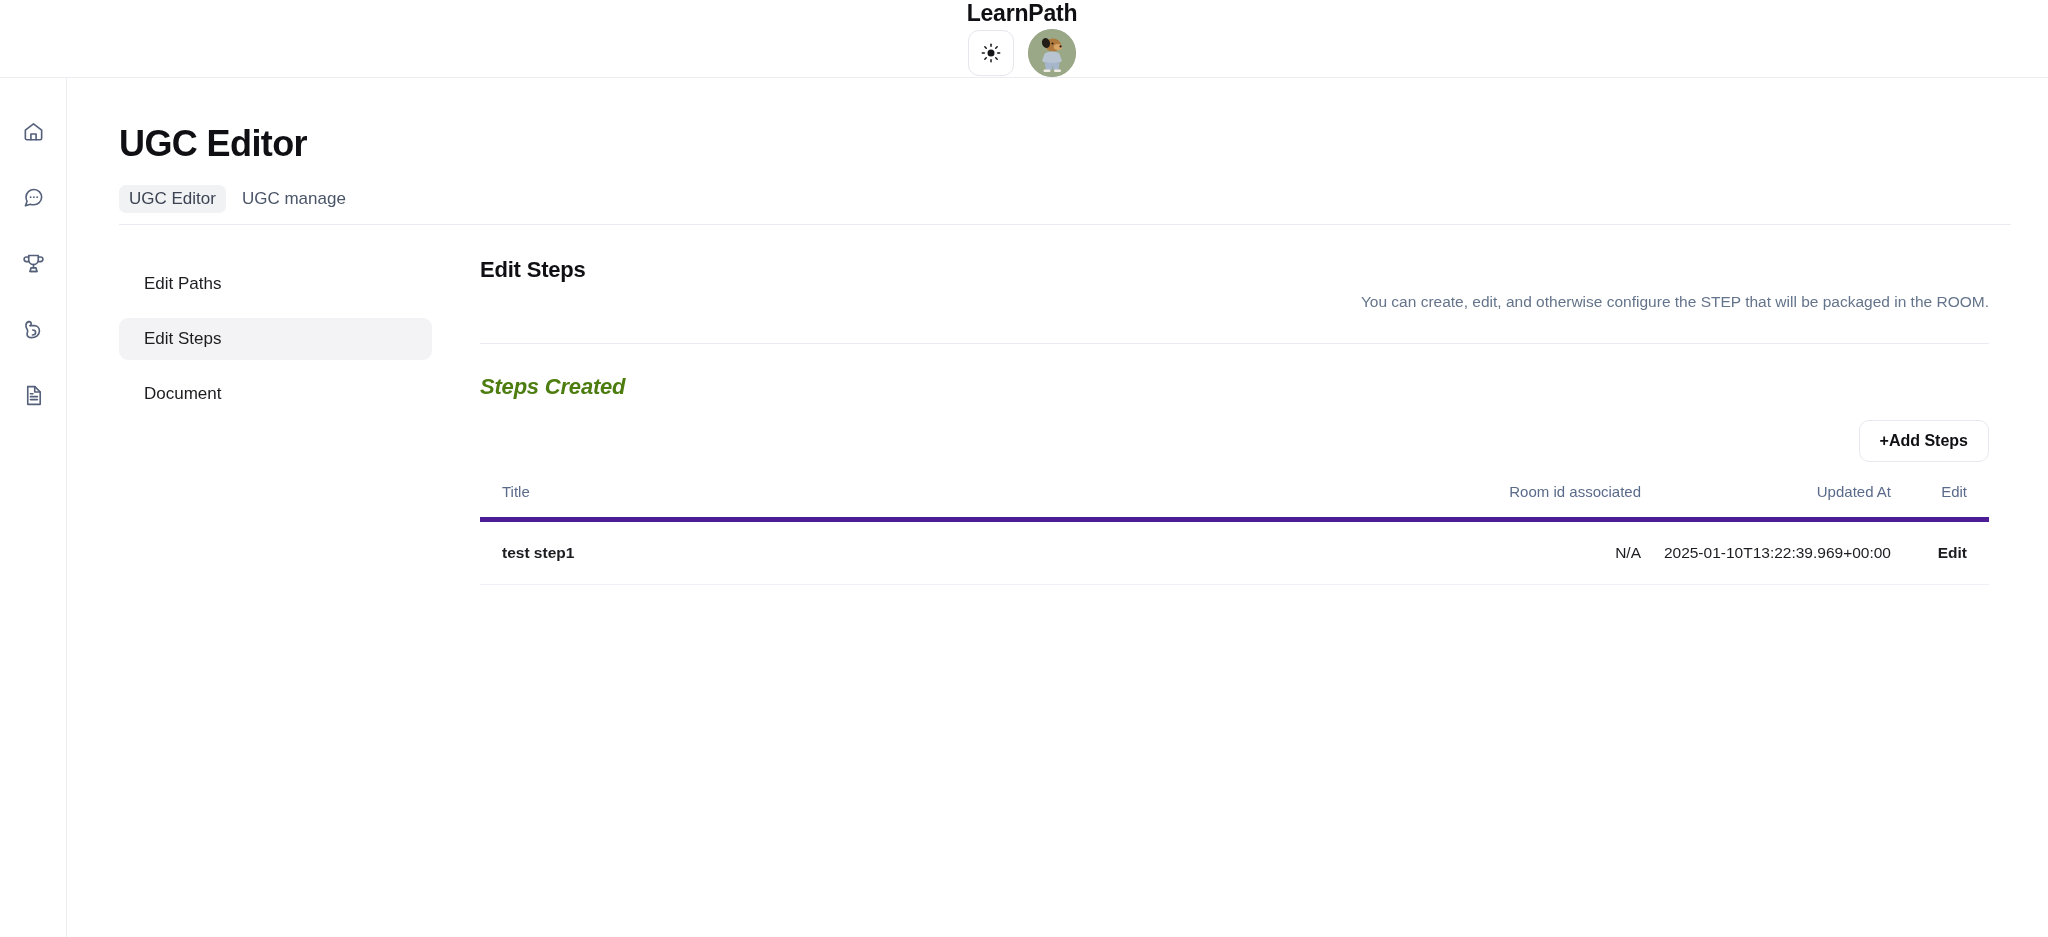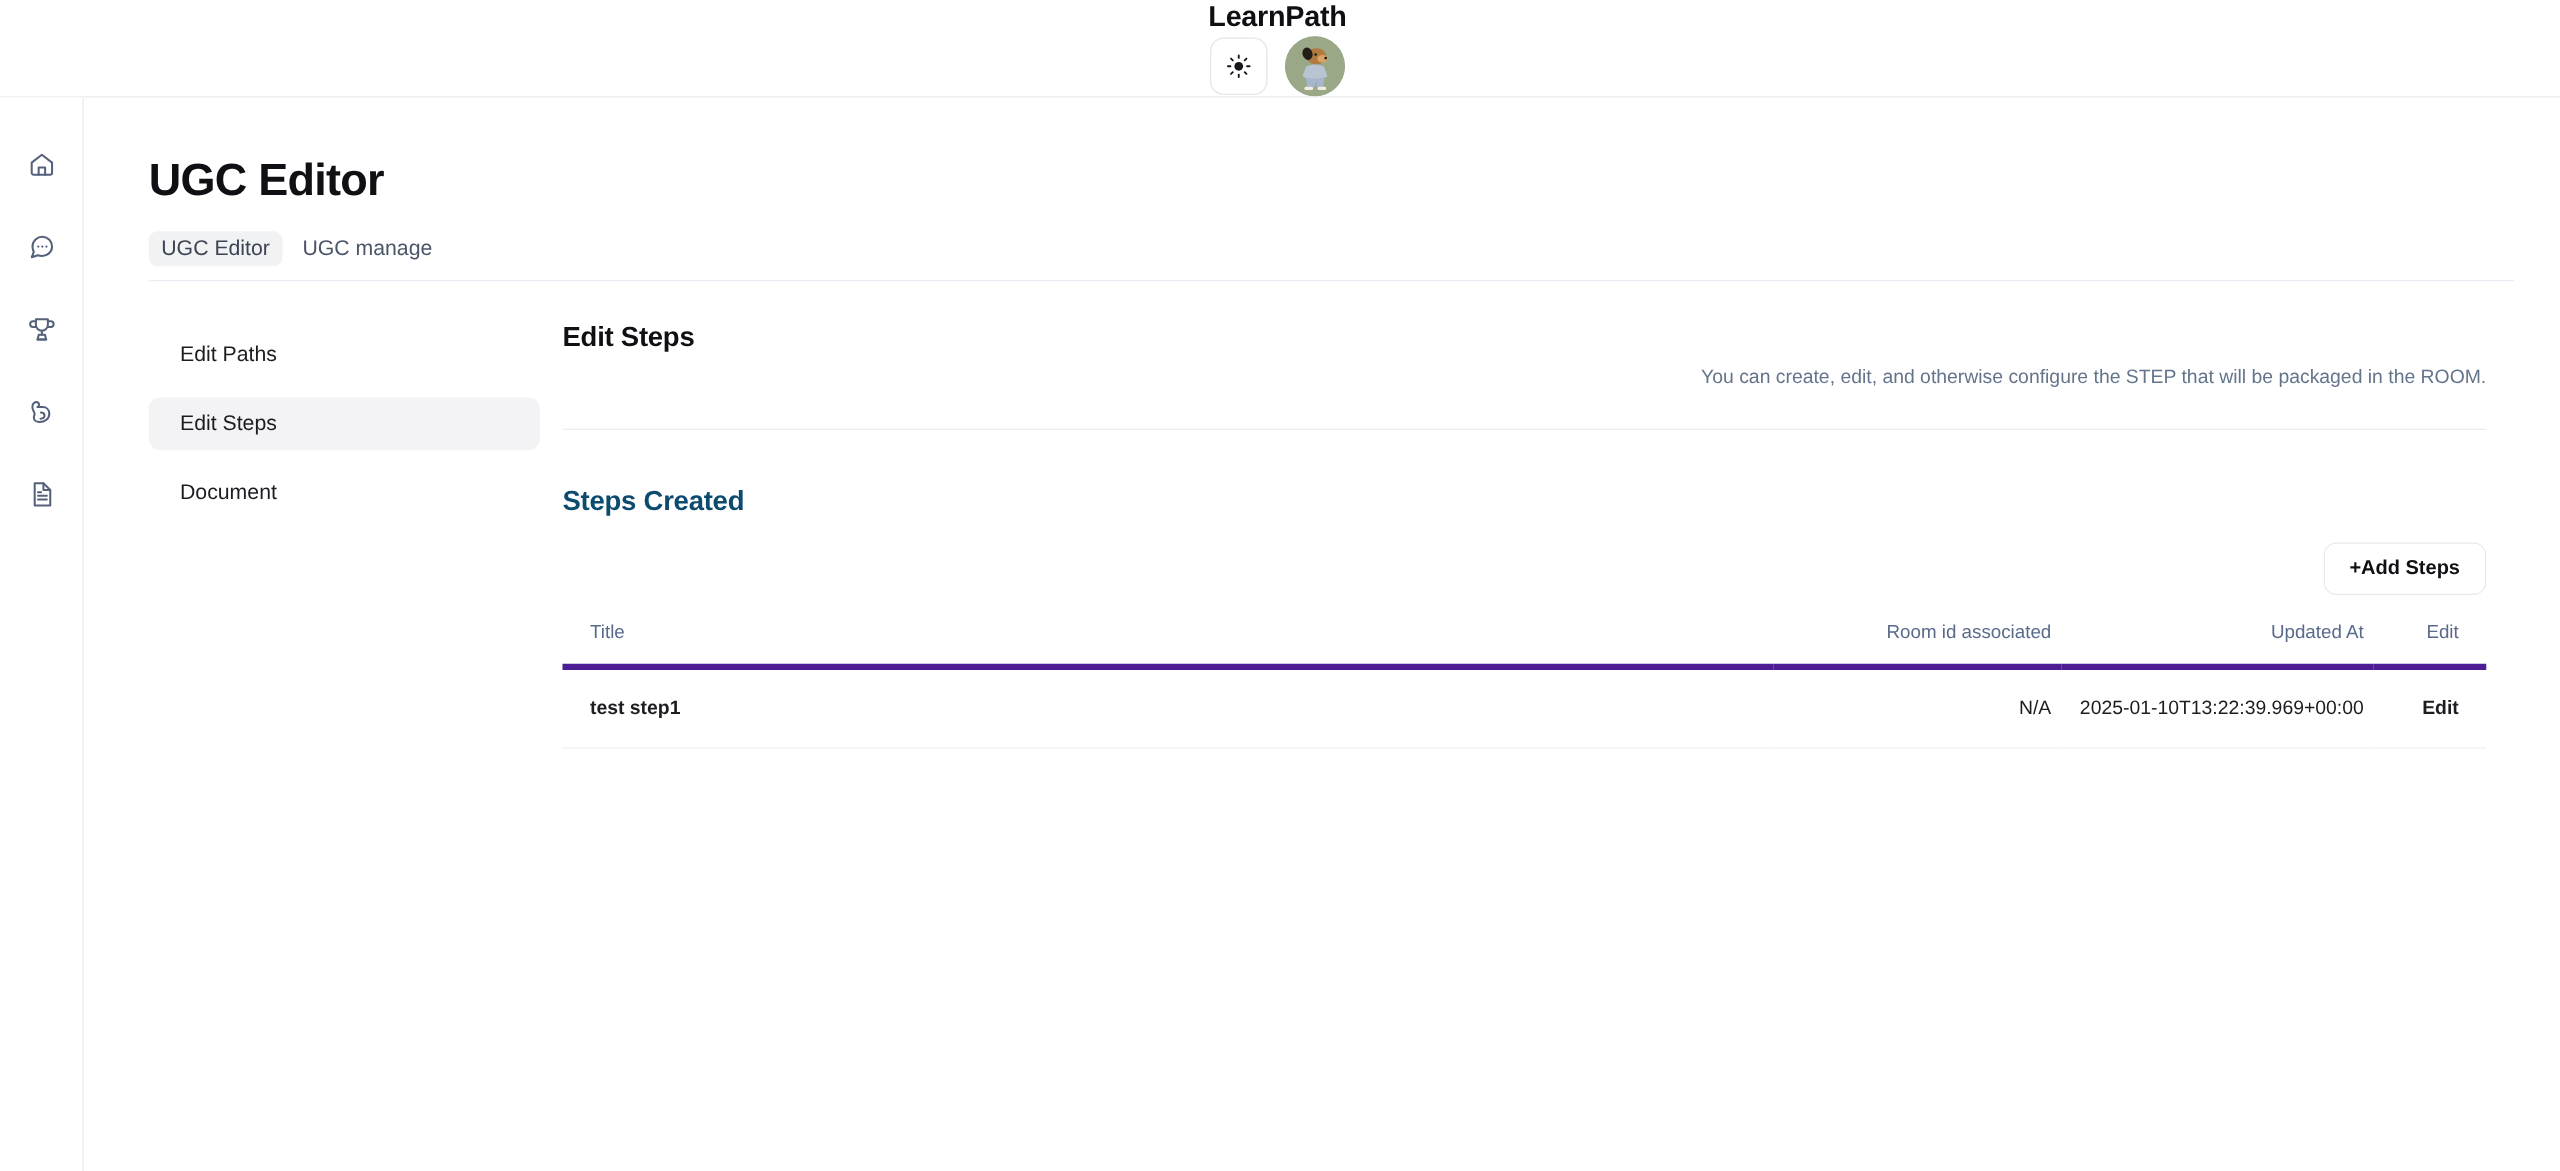--- a/index.html
+++ b/index.html
@@ -132,20 +132,21 @@
     margin-top: 11px;
     height: 1px;
     background: #eceaf3;
     width: 100%;
   }
 
   
   .columns {
     display: flex;
     margin-top: 32px;
+    gap: 30px;
   }
   .side-nav {
     width: 313px;
     flex: 0 0 313px;
     padding-top: 6px;
   }
   .side-item {
     height: 42px;
     display: flex;
     align-items: center;
@@ -171,25 +172,26 @@
     font-size: 15.5px;
     color: #64748b;
     text-align: right;
   }
   .hr {
     margin-top: 32px;
     height: 1px;
     background: #eceaf3;
   }
   .sub-title {
-    margin-top: 44px;
+    margin-top: 30px;
     font-size: 22px;
     font-weight: 700;
-    color: #0c4a6e;
+    color: #4d7c0f;
     letter-spacing: -0.2px;
+    font-style: italic;
   }
 
   .add-row {
     margin-top: 20px;
     display: flex;
     justify-content: flex-end;
   }
   .add-btn {
     border: 1px solid #e8e8ee;
     background: #ffffff;

